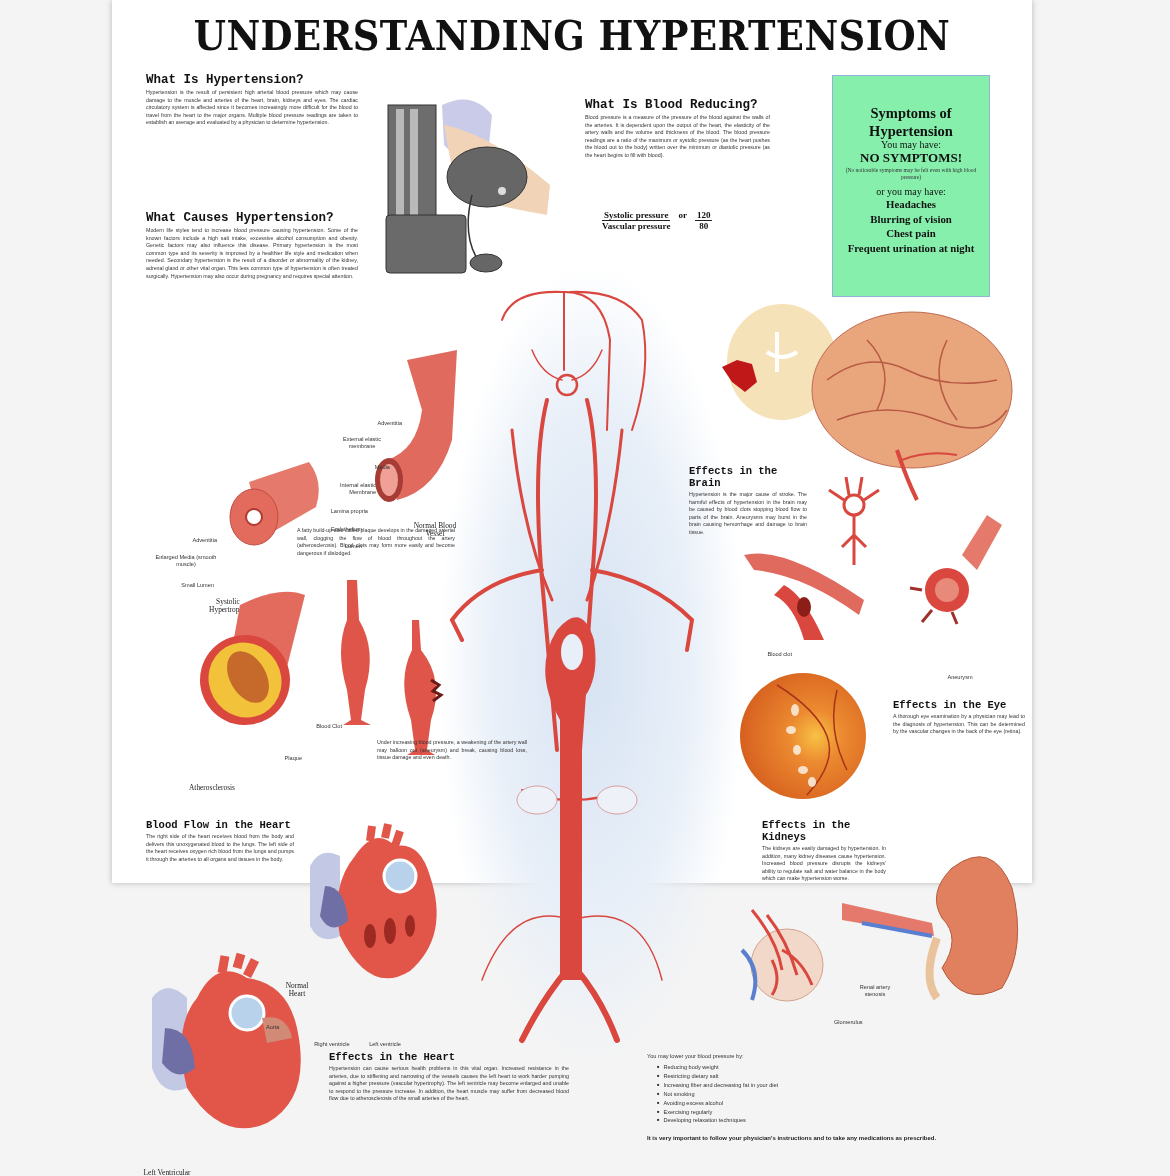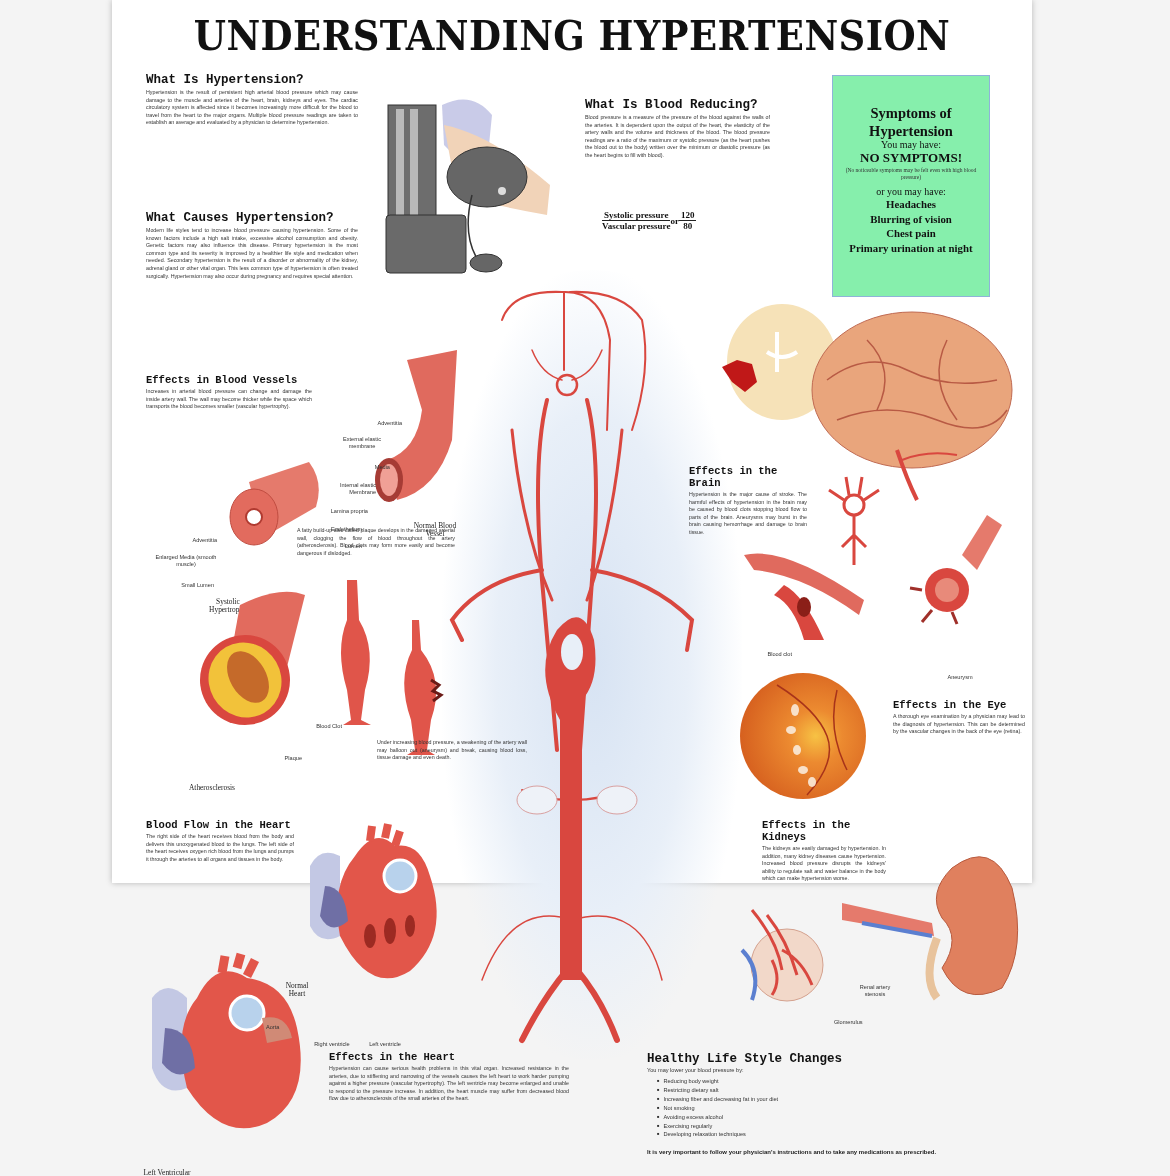--- a/index.html
+++ b/index.html
@@ -11,21 +11,21 @@
   h3.sm{font-size:10.5px;}
   p.body{margin:2px 0 0 0;font-size:5.3px;line-height:7.6px;text-align:justify;color:#333;font-family:"Liberation Sans",sans-serif;}
   .lbl{position:absolute;font-size:5.6px;line-height:6.6px;color:#333;font-family:"Liberation Sans",sans-serif;text-align:right;margin-top:44px;}
   .lbl.big{font-size:7.4px;line-height:8.4px;color:#222;font-family:"Liberation Serif",serif;text-align:center;}
   .symptoms{position:absolute;left:720px;top:75px;width:158px;height:222px;background:#86efac;border:1px solid #8fb3d9;text-align:center;box-sizing:border-box;padding-top:28px;font-family:"Liberation Serif",serif;}
   .symptoms .t{font-weight:bold;font-size:14.5px;line-height:18px;}
   .symptoms .s{font-size:10px;line-height:10px;}
   .symptoms .n{font-weight:bold;font-size:13px;line-height:15px;}
   .symptoms .tiny{font-size:5.5px;line-height:7px;color:#333;padding:2px 12px 6px;}
   .symptoms .item{font-weight:bold;font-size:10.8px;line-height:14.5px;}
-  .fraction{position:absolute;left:490px;top:210px;font-size:9px;font-weight:bold;display:flex;align-items:center;}
+  .fraction{position:absolute;left:490px;top:210px;font-size:9px;font-weight:bold;display:flex;align-items:flex-start;gap:8px;}
   .fraction .col{display:flex;flex-direction:column;align-items:center;}
   .fraction .num{border-bottom:1px solid #222;padding:0 2px;}
   ul.life{margin:3px 0 0 10px;padding:0;list-style:none;}
   ul.life li{font-size:5.6px;line-height:7.9px;color:#333;font-family:"Liberation Sans",sans-serif;}
   ul.life li:before{content:"\25A0";font-size:4px;margin-right:4px;vertical-align:1px;}
   svg{position:absolute;overflow:visible;}
 </style>
 </head>
 <body>
 
@@ -70,21 +70,21 @@
   <div class="symptoms">
     <div class="t">Symptoms of</div>
     <div class="t">Hypertension</div>
     <div class="s">You may have:</div>
     <div class="n">NO SYMPTOMS!</div>
     <div class="tiny">(No noticeable symptoms may be felt even with high blood pressure)</div>
     <div class="s">or you may have:</div>
     <div class="item">Headaches</div>
     <div class="item">Blurring of vision</div>
     <div class="item">Chest pain</div>
-    <div class="item">Primary urination at night</div>
+    <div class="item">Frequent urination at night</div>
   </div>
 
   <div class="abs" style="left:34px;top:211px;width:212px;">
     <h3>What Causes Hypertension?</h3>
     <p class="body">Modern life styles tend to increase blood pressure causing hypertension. Some of the known factors include a high salt intake, excessive alcohol consumption and obesity. Genetic factors may also influence this disease. Primary hypertension is the most common type and its severity is improved by a healthier life style and medication when needed. Secondary hypertension is the result of a disorder or abnormality of the kidney, adrenal gland or other vital organ. This less common type of hypertension is often treated surgically. Hypertension may also occur during pregnancy and requires special attention.</p>
   </div>
 
   <div class="abs" style="left:330px;top:270px;width:300px;height:790px;border-radius:150px;background:radial-gradient(ellipse at center,#d7e3f3 0%,#e8eff8 45%,rgba(255,255,255,0) 72%);"></div>
 
   <svg style="left:330px;top:280px;" width="300" height="780">
@@ -108,24 +108,20 @@
       <path d="M130 520 Q160 520 180 510" stroke-width="2"></path>
       <path d="M130 640 Q70 620 40 700" stroke-width="1.5"></path>
       <path d="M130 640 Q200 620 220 700" stroke-width="1.5"></path>
     </g>
     <path d="M118 440 Q90 390 115 350 Q140 320 152 360 Q158 400 140 420 L140 700 L118 700 Z" fill="#d9473f"></path>
     <ellipse cx="130" cy="372" rx="11" ry="18" fill="#e8eff8"></ellipse>
     <ellipse cx="95" cy="520" rx="20" ry="14" fill="#eef2f8" stroke="#d9a0a0" stroke-width="1"></ellipse>
     <ellipse cx="175" cy="520" rx="20" ry="14" fill="#eef2f8" stroke="#d9a0a0" stroke-width="1"></ellipse>
   </svg>
 
-  <div class="abs" style="left:34px;top:374px;width:166px;">
-    <h3 class="sm">Effects in Blood Vessels</h3>
-    <p class="body">Increases in arterial blood pressure can change and damage the inside artery wall. The wall may become thicker while the space which transports the blood becomes smaller (vascular hypertrophy).</p>
-  </div>
 
   <svg style="left:255px;top:350px;" width="90" height="160">
     <path d="M40 10 L90 0 L85 90 Q70 140 30 150 L20 110 Q50 100 55 60 Z" fill="#e06a5e"></path>
     <ellipse cx="22" cy="130" rx="14" ry="22" fill="#a63c35"></ellipse>
     <ellipse cx="22" cy="130" rx="9" ry="16" fill="#f0a096"></ellipse>
   </svg>
   <div class="lbl" style="left:230px;top:376px;width:60px;">Adventitia</div>
   <div class="lbl" style="left:220px;top:392px;width:60px;text-align:center;">External elastic membrane</div>
   <div class="lbl" style="left:230px;top:420px;width:48px;">Media</div>
   <div class="lbl" style="left:210px;top:438px;width:54px;">Internal elastic Membrane</div>
@@ -275,21 +271,20 @@
   <div class="lbl" style="left:722px;top:975px;width:40px;text-align:left;">Glomerulus</div>
   <svg style="left:730px;top:848px;" width="180" height="155">
     <path d="M0 55 L90 75 L92 88 L0 72 Z" fill="#e57a6c"></path>
     <path d="M20 75 L90 88" stroke="#5b7fd0" stroke-width="4"></path>
     <path d="M95 90 Q80 130 95 150" stroke="#e8c39c" stroke-width="8" fill="none"></path>
     <path d="M110 20 Q150 -10 170 40 Q185 100 160 140 Q120 160 100 120 Q120 90 100 70 Q85 45 110 20 Z" fill="#e0805e" stroke="#b85a3e"></path>
   </svg>
   <div class="lbl" style="left:746px;top:940px;width:34px;text-align:center;">Renal artery stenosis</div>
 
   <div class="abs" style="left:535px;top:1052px;width:390px;">
-    <h3>Healthy Life Style Changes</h3>
     <div style="font-size:5.6px;line-height:8px;color:#333;font-family:'Liberation Sans',sans-serif;">You may lower your blood pressure by:</div>
     <ul class="life">
       <li>Reducing body weight</li>
       <li>Restricting dietary salt</li>
       <li>Increasing fiber and decreasing fat in your diet</li>
       <li>Not smoking</li>
       <li>Avoiding excess alcohol</li>
       <li>Exercising regularly</li>
       <li>Developing relaxation techniques</li>
     </ul>

